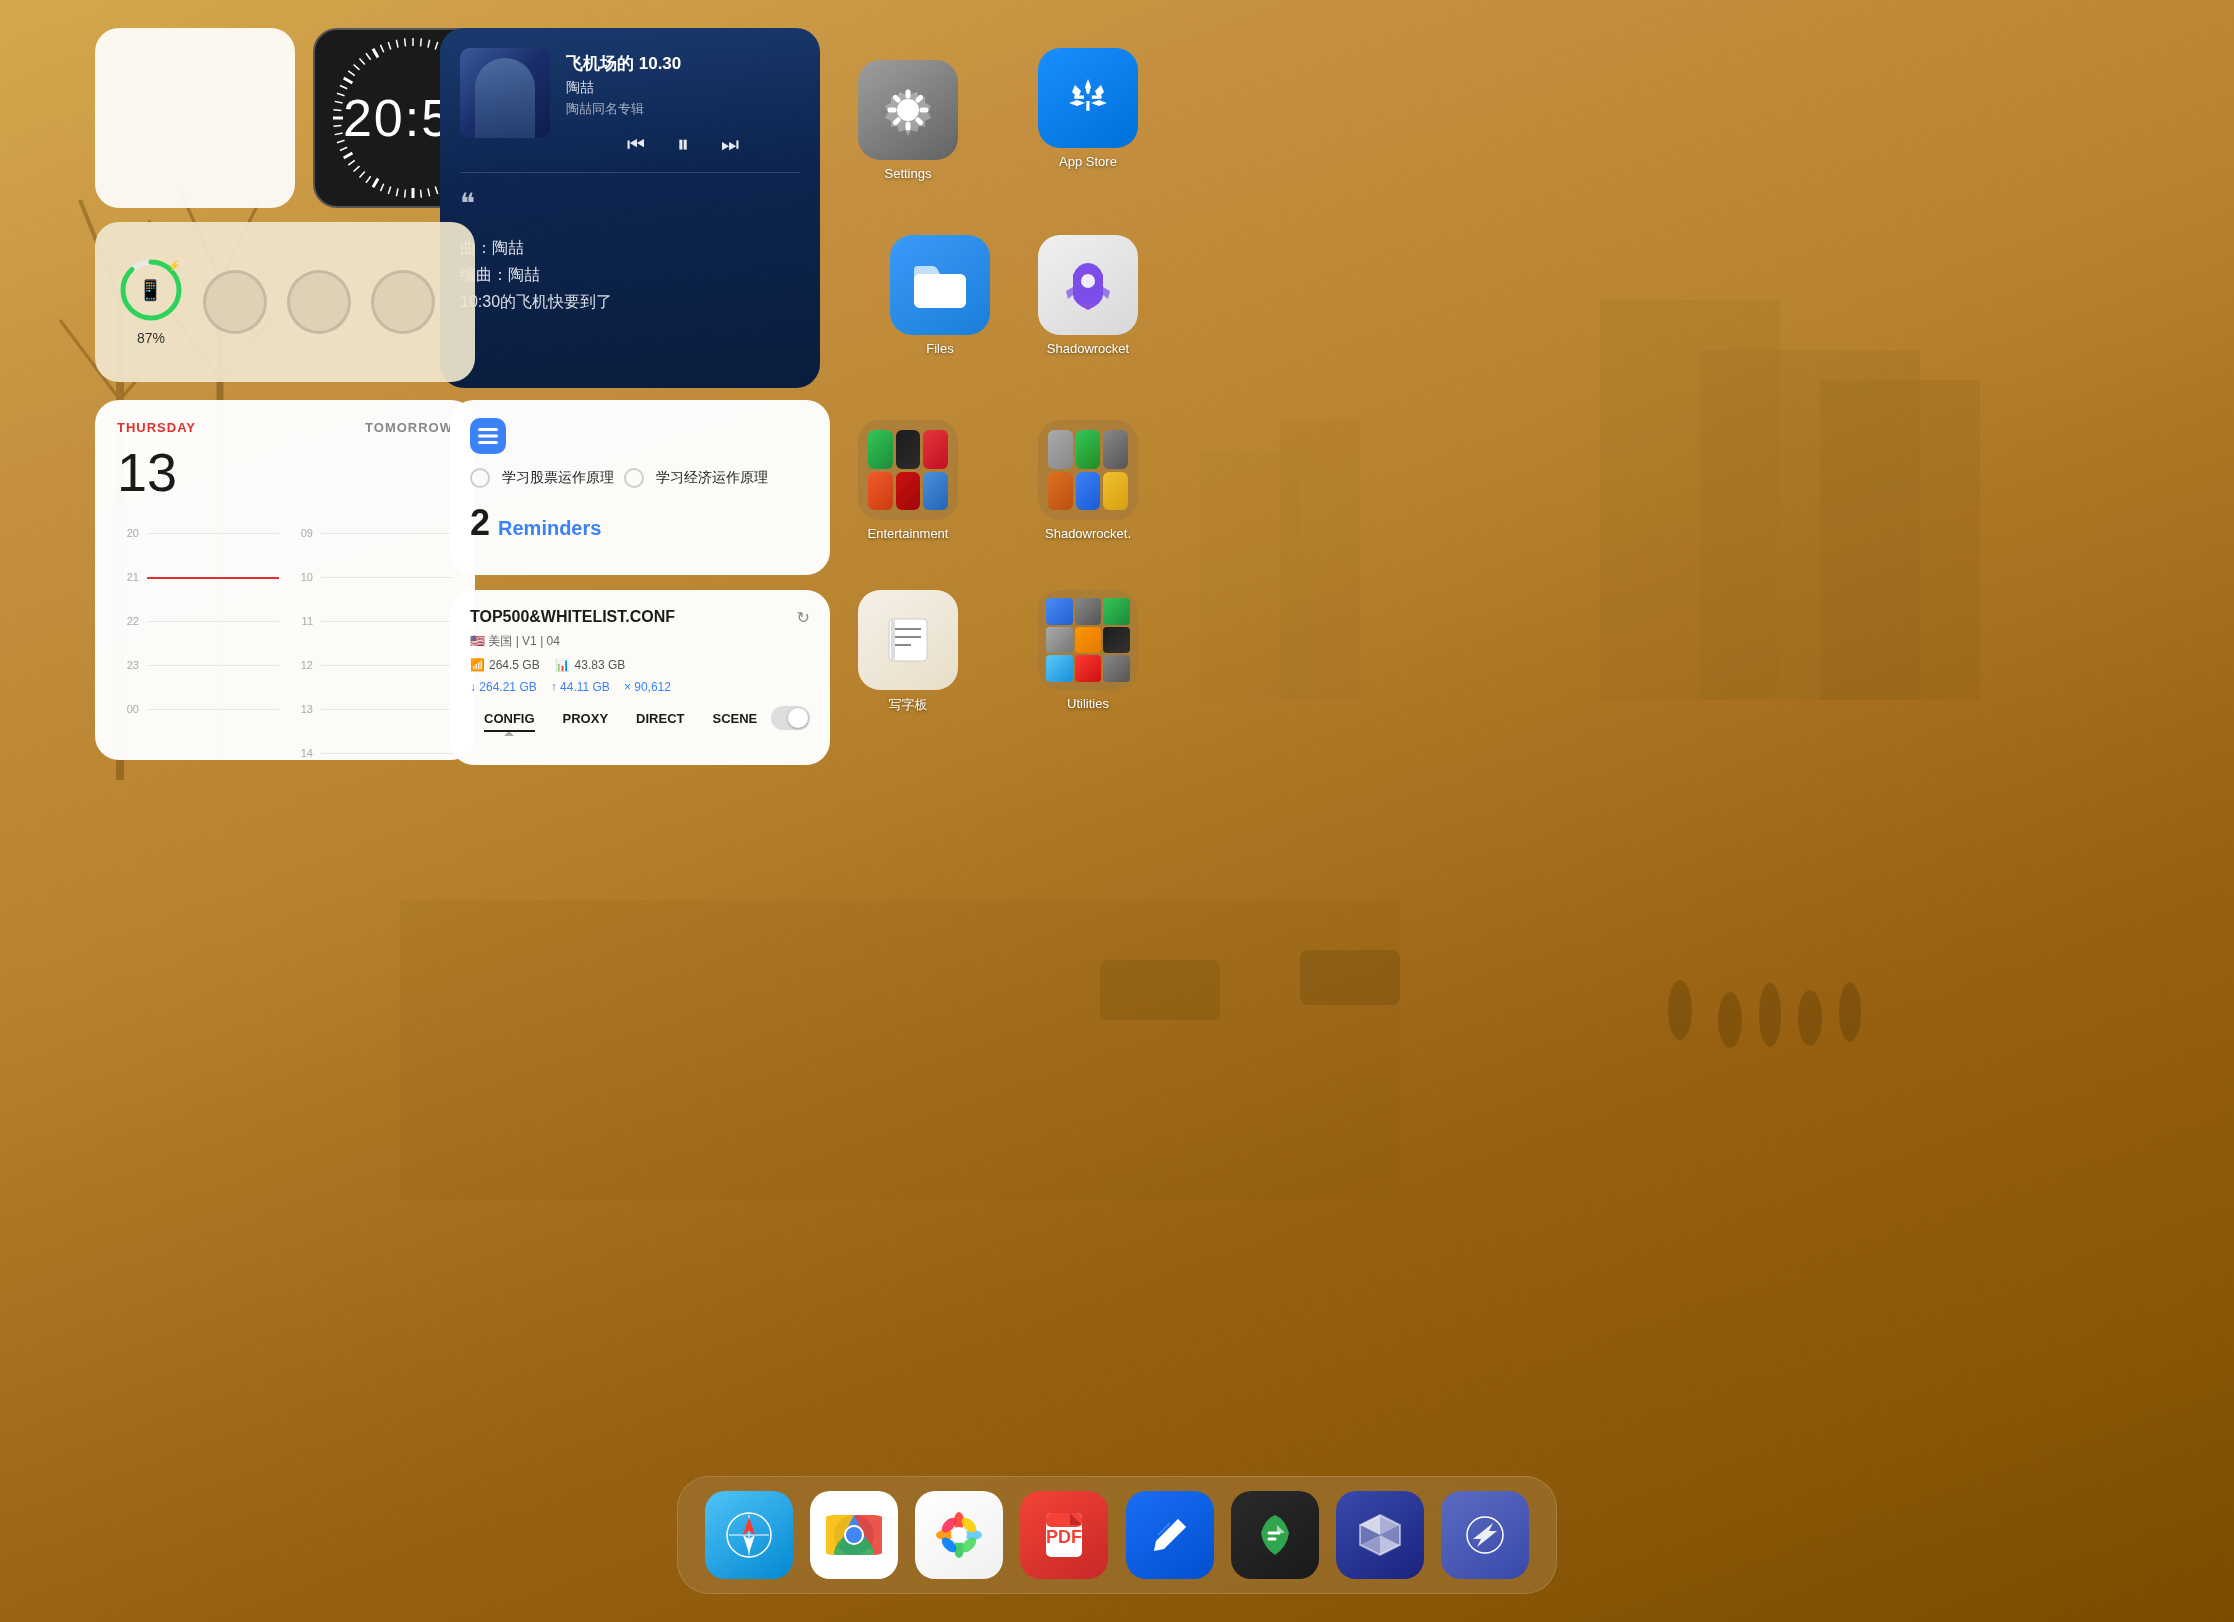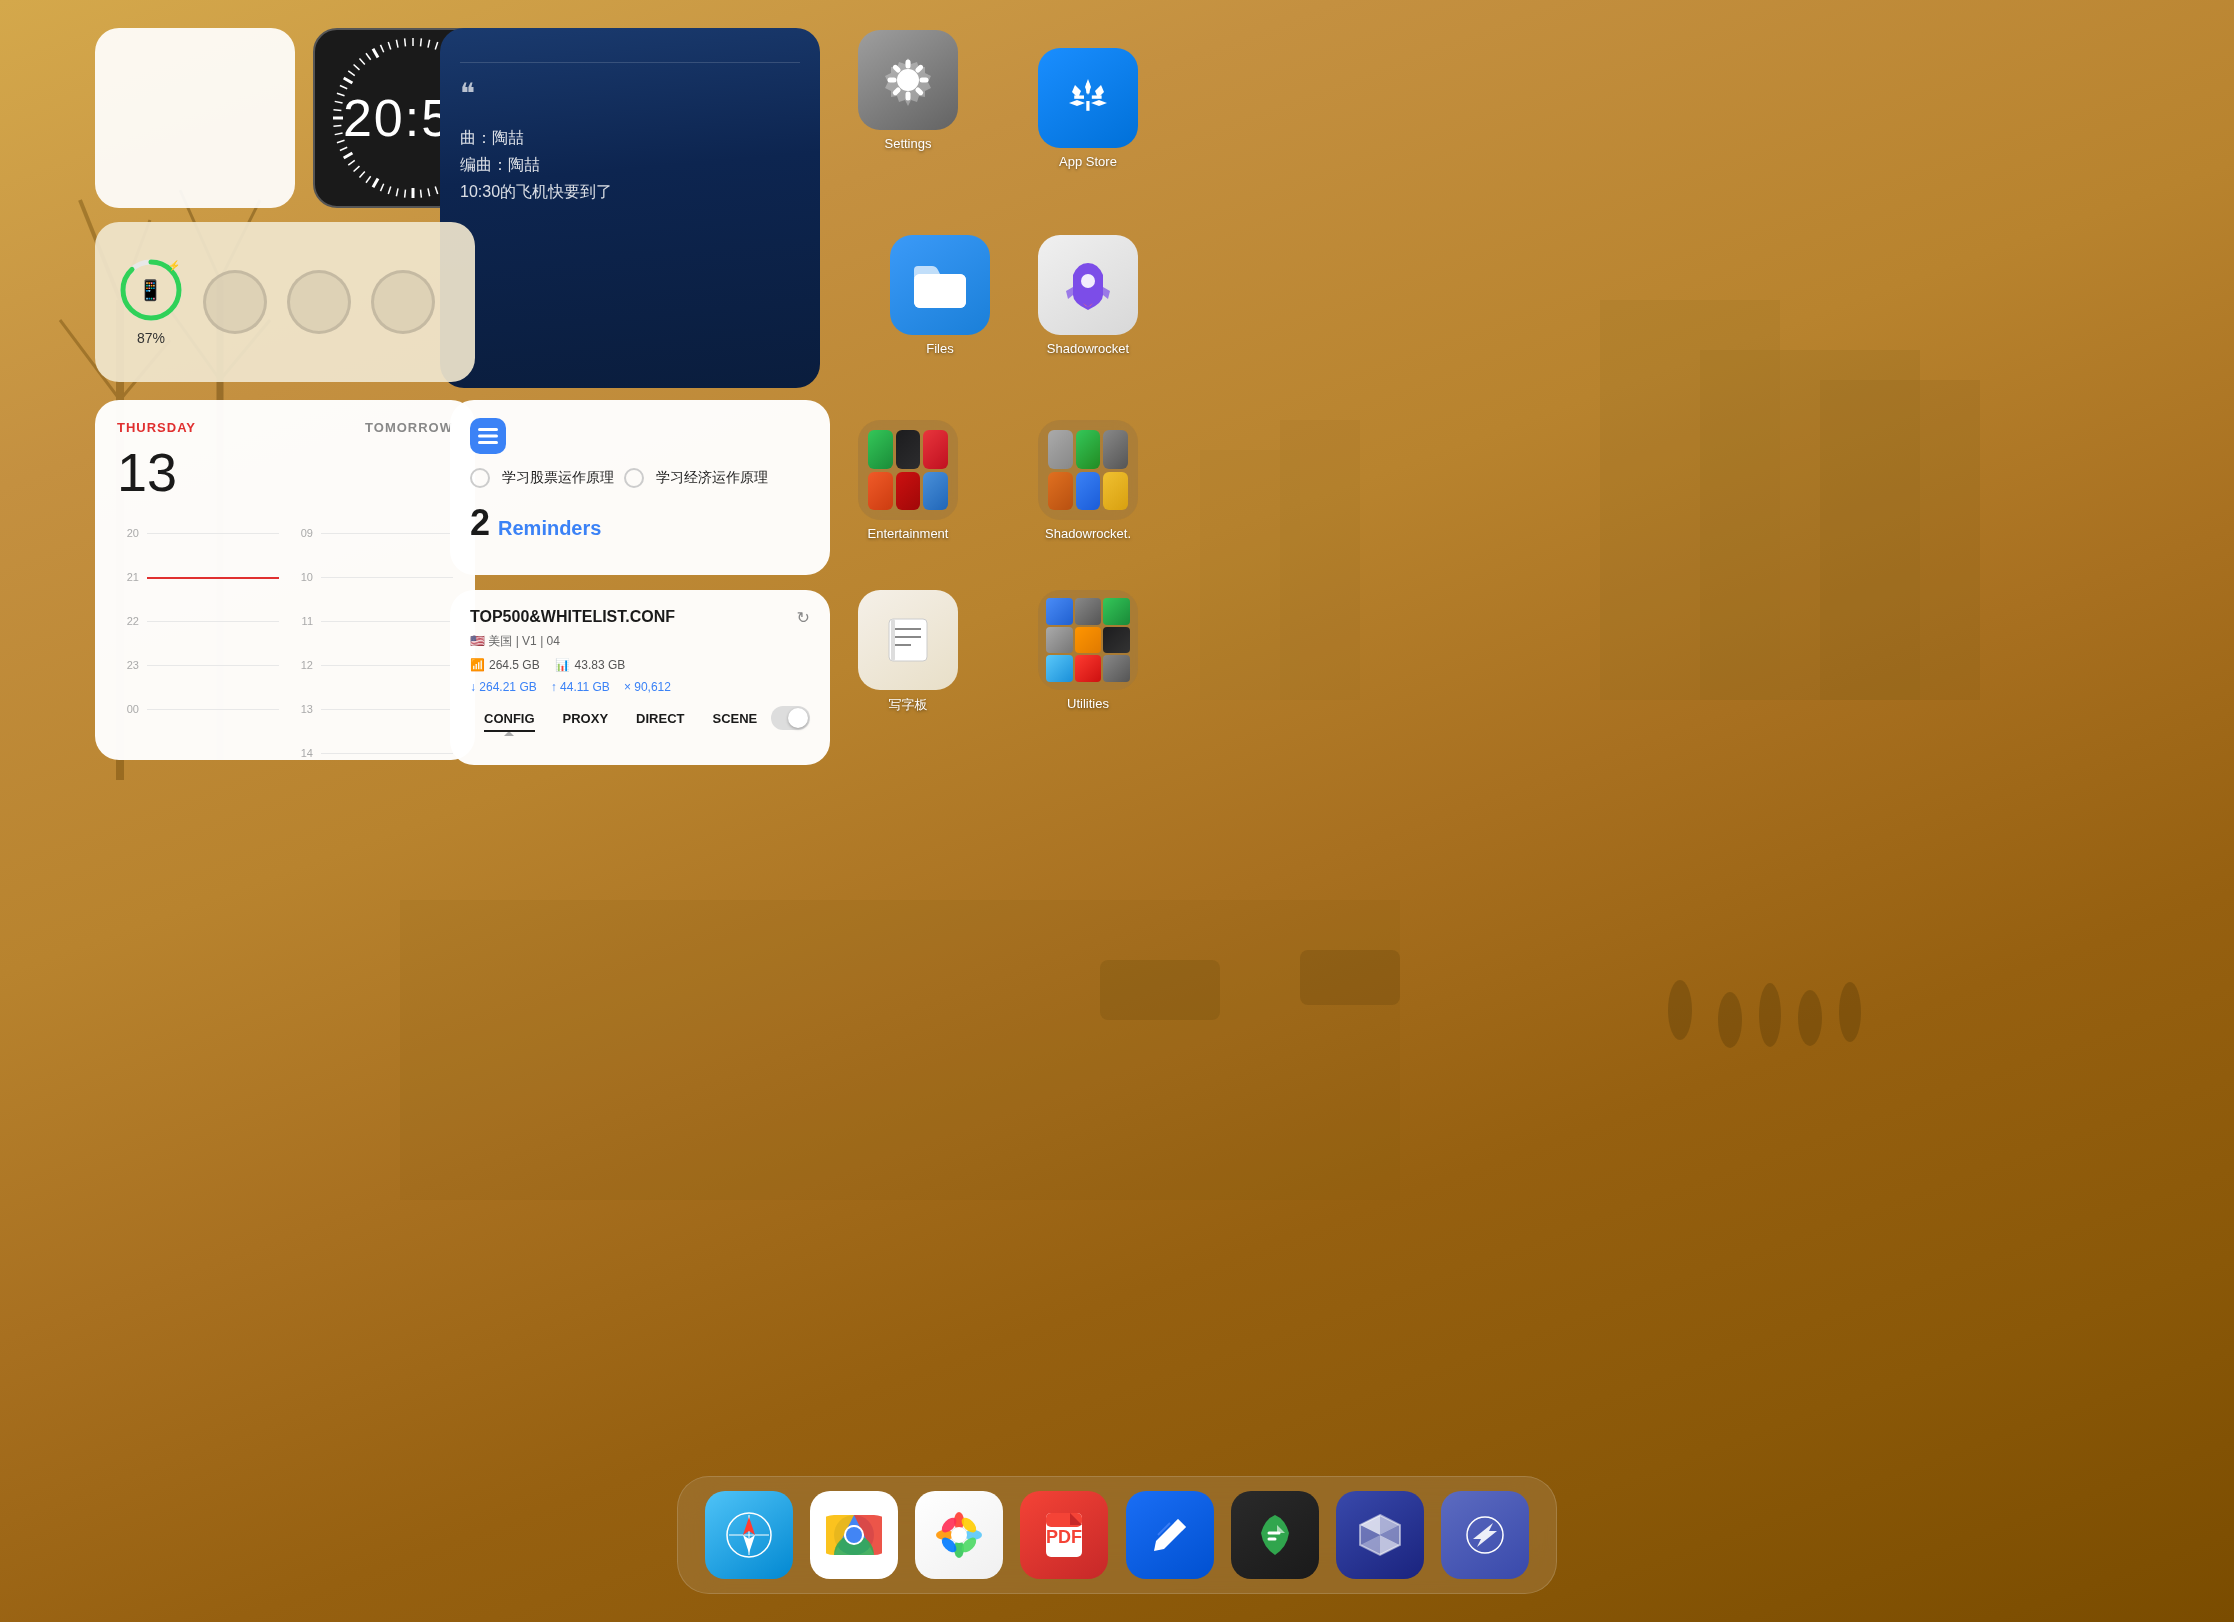--- a/index.html
+++ b/index.html
@@ -493,21 +493,21 @@
 
     .app-icon-label {
       font-size: 13px;
       color: white;
       text-align: center;
       text-shadow: 0 1px 3px rgba(0,0,0,0.5);
     }
 
     
     .app-settings {
-      top: 30px; left: 858px;
+      top: 60px; left: 858px;
     }
     .app-settings .app-icon-img {
       background: linear-gradient(145deg, #9e9e9e, #636363);
     }
 
     
     .app-appstore {
       top: 48px; left: 1038px;
     }
     .app-appstore .app-icon-img {
@@ -703,20 +703,37 @@
           <line x1="0" y1="-80" x2="0" y2="-72" stroke="white" stroke-width="1.5" transform="rotate(342)"></line>
           <line x1="0" y1="-80" x2="0" y2="-72" stroke="white" stroke-width="1.5" transform="rotate(348)"></line>
           <line x1="0" y1="-80" x2="0" y2="-72" stroke="white" stroke-width="1.5" transform="rotate(354)"></line>
         </g>
       </svg>
       <span class="clock-time">20:51</span>
     </div>
   </div>
 
   <div class="widget-music">
+    <div class="music-top">
+      <div class="music-album">
+        <div class="music-album-img">
+          <div class="music-album-figure"></div>
+        </div>
+      </div>
+      <div class="music-info">
+        <div class="music-title">飞机场的 10.30</div>
+        <div class="music-artist">陶喆</div>
+        <div class="music-album-name">陶喆同名专辑</div>
+        <div class="music-controls">
+          <span class="music-btn">⏮</span>
+          <span class="music-btn music-play-btn">⏸</span>
+          <span class="music-btn">⏭</span>
+        </div>
+      </div>
+    </div>
     <div class="music-divider"></div>
     <div class="music-lyrics-icon">❝</div>
     <div class="music-lyrics">
       <div>曲：陶喆</div>
       <div>编曲：陶喆</div>
       <div>10:30的飞机快要到了</div>
     </div>
   </div>
 
   <div class="widget-battery">

